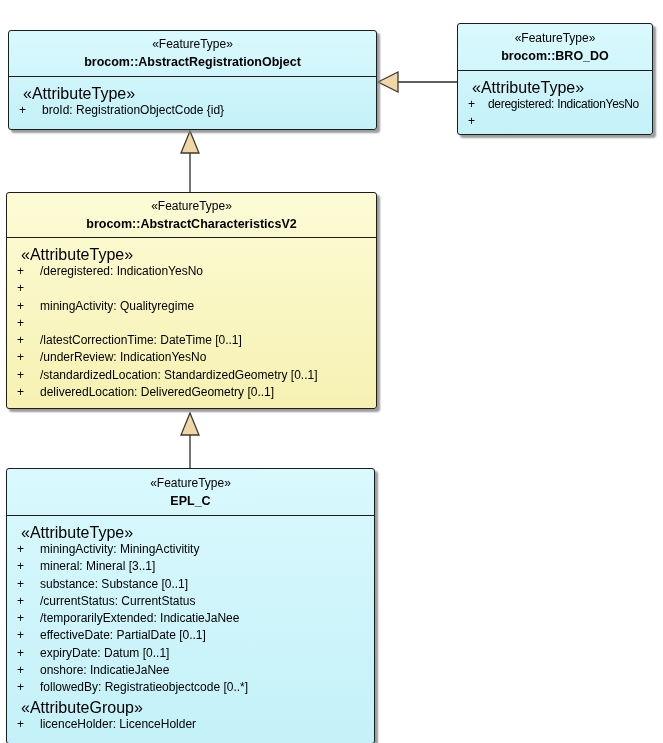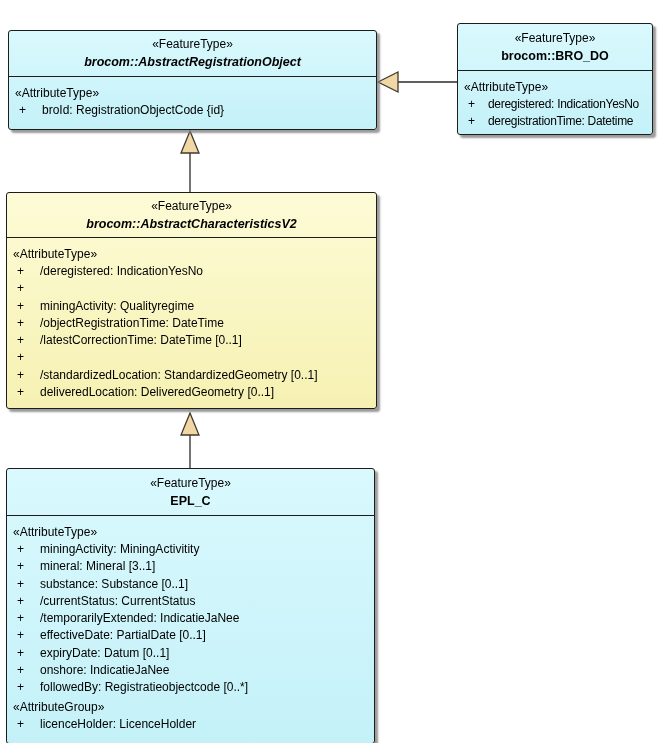--- a/index.html
+++ b/index.html
@@ -18,24 +18,24 @@
   .fill-yellow{background:linear-gradient(180deg,#fdfbd6 0%,#f6f1b2 100%);}
 
   .class-header{
     border-bottom:1.5px solid #1c1c1c;
     display:flex;flex-direction:column;align-items:center;justify-content:center;
     box-sizing:border-box;
     padding:2px 4px;
   }
   .stereotype{font-size:12px;line-height:15px;}
   .class-name{font-size:12.5px;font-weight:bold;line-height:16px;margin-top:2px;}
-  .class-name.italic{font-style:italic;}
+  .class-name.italic{}
 
   .class-body{padding-top:6px;}
-  .stereo-heading{padding-left:6px;font-size:12px;line-height:17px;margin-top:2px;}
+  .stereo-heading{padding-left:14px;font-size:16px;line-height:17px;margin-top:2px;}
   .attr-row{position:relative;padding-left:33px;font-size:12px;line-height:17.3px;height:17.3px;white-space:nowrap;}
   .attr-row .vis{position:absolute;left:10px;}
   .tight .attr-row{letter-spacing:-0.3px;}
   .tight .attr-row{padding-left:30px;}
 
   #connector-layer{position:absolute;left:0;top:0;width:663px;height:743px;pointer-events:none;}
 </style>
 </head>
 <body>
 
@@ -79,21 +79,20 @@
       <div class="class-name">brocom::BRO_DO</div>
     </div>
     <div class="class-body">
       <div class="stereo-heading">«AttributeType»</div>
       <div class="attr-row">
         <span class="vis">+</span>
         <span>deregistered: IndicationYesNo</span>
       </div>
       <div class="attr-row">
         <span class="vis">+</span>
-        <span>deregistrationTime: Datetime</span>
       </div>
     </div>
   </div>
 
   <div class="uml-class fill-yellow" style="left:6px;top:177px;width:371px;height:217px;">
     <div class="class-header" style="height:45px;">
       <div class="stereotype">«FeatureType»</div>
       <div class="class-name italic">brocom::AbstractCharacteristicsV2</div>
     </div>
     <div class="class-body">
@@ -104,28 +103,28 @@
       </div>
       <div class="attr-row">
         <span class="vis">+</span>
       </div>
       <div class="attr-row">
         <span class="vis">+</span>
         <span>miningActivity: Qualityregime</span>
       </div>
       <div class="attr-row">
         <span class="vis">+</span>
-        <span>/objectRegistrationTime: DateTime</span>
       </div>
       <div class="attr-row">
         <span class="vis">+</span>
         <span>/latestCorrectionTime: DateTime [0..1]</span>
       </div>
       <div class="attr-row">
         <span class="vis">+</span>
+        <span>/underReview: IndicationYesNo</span>
       </div>
       <div class="attr-row">
         <span class="vis">+</span>
         <span>/standardizedLocation: StandardizedGeometry [0..1]</span>
       </div>
       <div class="attr-row">
         <span class="vis">+</span>
         <span>deliveredLocation: DeliveredGeometry [0..1]</span>
       </div>
     </div>

